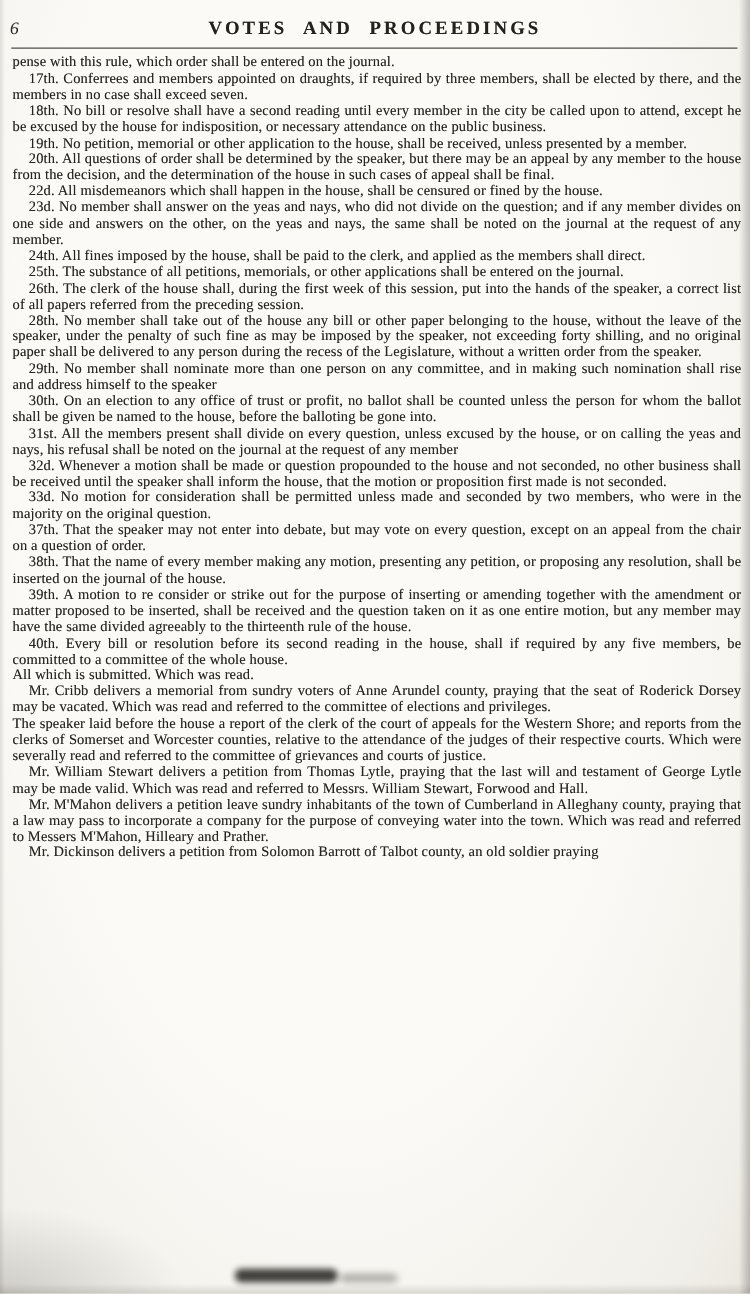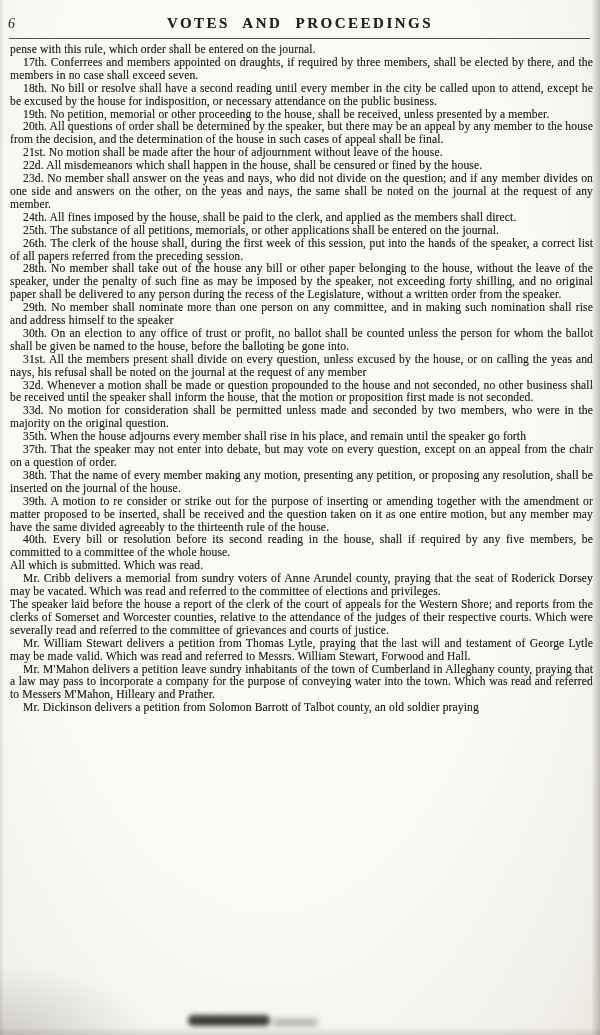--- a/index.html
+++ b/index.html
@@ -77,35 +77,33 @@
   <div class="header">
     <div class="page-number">6</div>
     <div class="page-title">VOTES AND PROCEEDINGS</div>
   </div>
   <div class="header-rule"></div>
 
   <div class="document-body">
       <p class="para">pense with this rule, which order shall be entered on the journal.</p>
       <p class="para indent">17th. Conferrees and members appointed on draughts, if required by three members, shall be elected by there, and the members in no case shall exceed seven.</p>
       <p class="para indent">18th. No bill or resolve shall have a second reading until every member in the city be called upon to attend, except he be excused by the house for indisposition, or necessary attendance on the public business.</p>
-      <p class="para indent">19th. No petition, memorial or other proceeding to the house, shall be received, unless presented by a member.</p>
+      <p class="para indent">19th. No petition, memorial or other application to the house, shall be received, unless presented by a member.</p>
       <p class="para indent">20th. All questions of order shall be determined by the speaker, but there may be an appeal by any member to the house from the decision, and the determination of the house in such cases of appeal shall be final.</p>
-      <p class="para indent">21st. No motion shall be made after the hour of adjournment without leave of the house.</p>
       <p class="para indent">22d. All misdemeanors which shall happen in the house, shall be censured or fined by the house.</p>
       <p class="para indent">23d. No member shall answer on the yeas and nays, who did not divide on the question; and if any member divides on one side and answers on the other, on the yeas and nays, the same shall be noted on the journal at the request of any member.</p>
       <p class="para indent">24th. All fines imposed by the house, shall be paid to the clerk, and applied as the members shall direct.</p>
       <p class="para indent">25th. The substance of all petitions, memorials, or other applications shall be entered on the journal.</p>
       <p class="para indent">26th. The clerk of the house shall, during the first week of this session, put into the hands of the speaker, a correct list of all papers referred from the preceding session.</p>
       <p class="para indent">28th. No member shall take out of the house any bill or other paper belonging to the house, without the leave of the speaker, under the penalty of such fine as may be imposed by the speaker, not exceeding forty shilling, and no original paper shall be delivered to any person during the recess of the Legislature, without a written order from the speaker.</p>
       <p class="para indent">29th. No member shall nominate more than one person on any committee, and in making such nomination shall rise and address himself to the speaker</p>
       <p class="para indent">30th. On an election to any office of trust or profit, no ballot shall be counted unless the person for whom the ballot shall be given be named to the house, before the balloting be gone into.</p>
       <p class="para indent">31st. All the members present shall divide on every question, unless excused by the house, or on calling the yeas and nays, his refusal shall be noted on the journal at the request of any member</p>
       <p class="para indent">32d. Whenever a motion shall be made or question propounded to the house and not seconded, no other business shall be received until the speaker shall inform the house, that the motion or proposition first made is not seconded.</p>
       <p class="para indent">33d. No motion for consideration shall be permitted unless made and seconded by two members, who were in the majority on the original question.</p>
-      <p class="para indent">35th. When the house adjourns every member shall rise in his place, and remain until the speaker go forth</p>
       <p class="para indent">37th. That the speaker may not enter into debate, but may vote on every question, except on an appeal from the chair on a question of order.</p>
       <p class="para indent">38th. That the name of every member making any motion, presenting any petition, or proposing any resolution, shall be inserted on the journal of the house.</p>
       <p class="para indent">39th. A motion to re consider or strike out for the purpose of inserting or amending together with the amendment or matter proposed to be inserted, shall be received and the question taken on it as one entire motion, but any member may have the same divided agreeably to the thirteenth rule of the house.</p>
       <p class="para indent">40th. Every bill or resolution before its second reading in the house, shall if required by any five members, be committed to a committee of the whole house.</p>
       <p class="para">All which is submitted.  Which was read.</p>
       <p class="para indent">Mr. Cribb delivers a memorial from sundry voters of Anne Arundel county, praying that the seat of Roderick Dorsey may be vacated.  Which was read and referred to the committee of elections and privileges.</p>
       <p class="para">The speaker laid before the house a report of the clerk of the court of appeals for the Western Shore; and reports from the clerks of Somerset and Worcester counties, relative to the attendance of the judges of their respective courts.  Which were severally read and referred to the committee of grievances and courts of justice.</p>
       <p class="para indent">Mr. William Stewart delivers a petition from Thomas Lytle, praying that the last will and testament of George Lytle may be made valid.  Which was read and referred to Messrs. William Stewart, Forwood and Hall.</p>
       <p class="para indent">Mr. M'Mahon delivers a petition leave sundry inhabitants of the town of Cumberland in Alleghany county, praying that a law may pass to incorporate a company for the purpose of conveying water into the town.  Which was read and referred to Messers M'Mahon, Hilleary and Prather.</p>
       <p class="para indent">Mr. Dickinson delivers a petition from Solomon Barrott of Talbot county, an old soldier praying</p>

